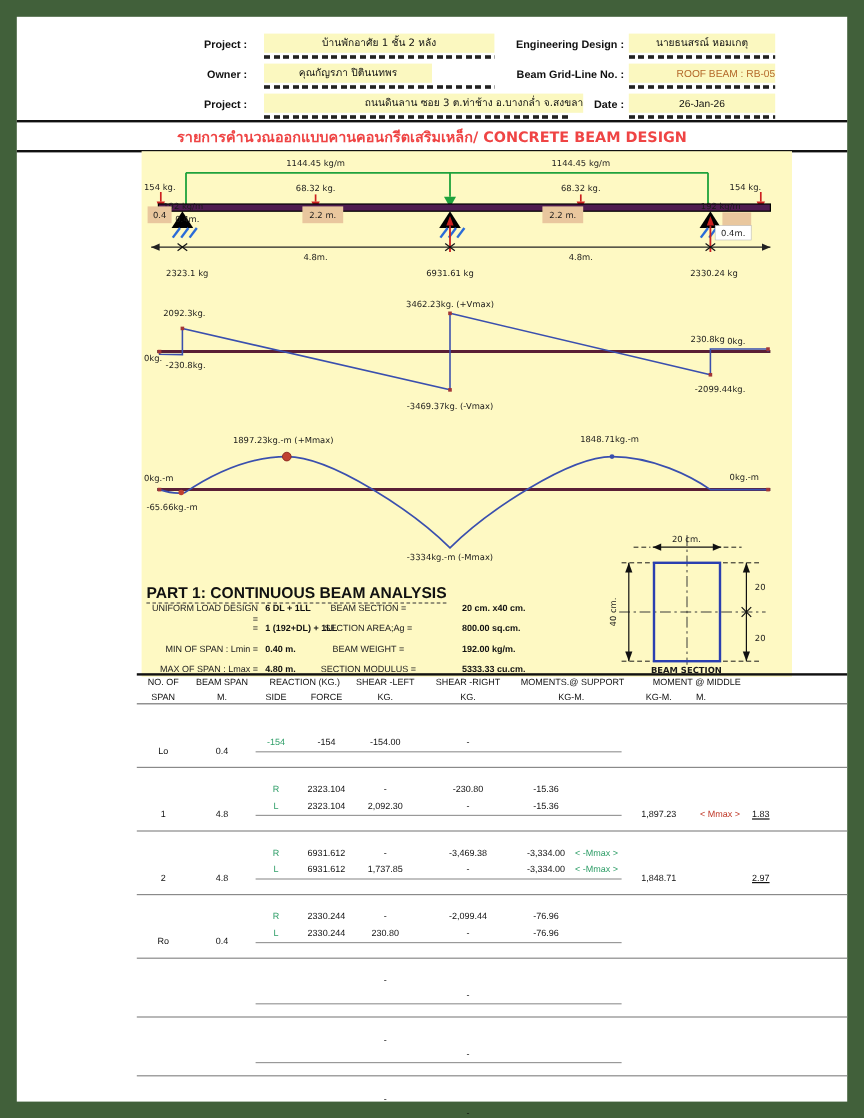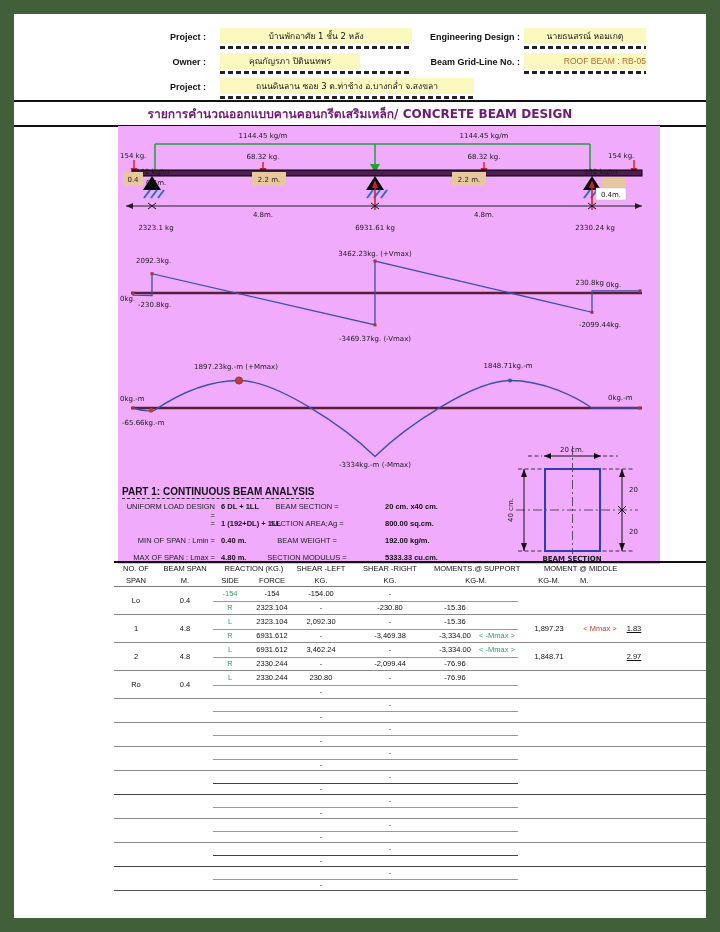--- a/index.html
+++ b/index.html
@@ -10,54 +10,54 @@
   
   .hdr{position:absolute;top:14px;left:0;width:692px;height:72px;font-size:9px;}
   .hrow{position:absolute;height:22px;}
   .hlabel{position:absolute;top:4px;text-align:right;font-weight:bold;color:#111;}
   .hfield{position:absolute;top:0;background:#fbf8c0;height:16px;text-align:center;font-size:8.5px;color:#111;line-height:16px;overflow:hidden;}
   .hdash{position:absolute;height:3px;background:repeating-linear-gradient(90deg,#222 0 5px,transparent 5px 8px);}
   .accent{color:#b4692a;text-align:right;}
 
   
   .titlebar{position:absolute;top:86px;left:0;width:692px;height:23px;border-top:2.5px solid #111;border-bottom:2.5px solid #111;display:flex;align-items:center;justify-content:center;}
-  .titlebar span{font-size:12px;font-weight:bold;color:#701a75;}
+  .titlebar span{font-size:12px;font-weight:bold;color:#ef4444;}
 
   
-  .panel{position:absolute;top:112px;left:104px;width:542px;height:438px;background:#f0abfc;}
+  .panel{position:absolute;top:112px;left:104px;width:542px;height:438px;background:#fef9c3;}
   .panel svg{position:absolute;left:0;overflow:visible;}
   .panel svg text{font-family:"DejaVu Sans",sans-serif;font-size:7px;fill:#1a1a1a;}
   svg .sw{font-size:6px;}
   svg .boxtxt{font-size:6.5px;}
   svg .caption{font-size:9px;font-weight:bold;}
 
   
   .part1{position:absolute;left:4px;top:360px;width:400px;font-size:7.5px;color:#222;}
-  .p1head{position:absolute;left:0;top:0;font-weight:bold;font-size:10px;border-bottom:1px dashed #333;padding-bottom:1px;color:#111;}
+  .p1head{position:absolute;left:0;top:0;font-weight:bold;font-size:13px;border-bottom:1px dashed #333;padding-bottom:1px;color:#111;}
   .p1row{position:absolute;height:12px;width:400px;}
   .p1l{position:absolute;left:0;width:93px;text-align:right;}
   .p1lv{position:absolute;left:99px;font-weight:bold;color:#111;}
   .p1r{position:absolute;left:115px;width:140px;text-align:center;}
   .p1rv{position:absolute;left:263px;font-weight:bold;color:#111;}
 
   
   .btable{position:absolute;top:547px;left:100px;width:592px;border-top:2px solid #111;font-size:7.5px;color:#111;}
   .hgrid{display:grid;grid-template-columns:44px 54px 36px 48px 50px 88px 42px 42px 62px 40px 28px 1fr;}
   .hgrid .hc{text-align:center;line-height:12px;white-space:nowrap;}
   .h2row{border-bottom:1px solid #777;}
   .h2row .hc{line-height:11px;}
   .hl{text-align:left !important;padding-left:26px;}
   .tblock{position:relative;border-bottom:1px solid #8a8a8a;}
   .tblock .abs{position:absolute;top:0;height:100%;display:flex;align-items:center;justify-content:center;}
   .a-span{left:0;width:44px;}
   .a-len{left:44px;width:54px;}
   .a-mid{left:404px;width:62px;}
   .a-midflag{left:466px;width:40px;}
   .a-midm{left:506px;width:28px;text-decoration:underline;}
-  .subrow{margin-left:98px;display:grid;grid-template-columns:36px 48px 50px 88px 42px 42px;}
+  .subrow{margin-left:98px;display:grid;grid-template-columns:36px 48px 50px 88px 42px 42px;margin-top:25px;}
   .subrow .c{text-align:center;line-height:13.5px;white-space:nowrap;}
   .tblock-empty .subrow .c{line-height:11.5px;}
   .innersep{position:absolute;left:99px;width:305px;top:50%;border-top:1px solid #999;}
   .tblock-empty:nth-of-type(4) .innersep,.tblock-empty:nth-of-type(7) .innersep{border-top:1.6px solid #444;}
   .tblock-empty:nth-of-type(4),.tblock-empty:nth-of-type(7){border-bottom:1.6px solid #444;}
   .tblock-empty:last-of-type{border-bottom:1.8px solid #555;}
   .green{color:#2f9e68;}
   .red{color:#c03a2a;}
 
   .footer{position:absolute;bottom:14px;left:0;width:692px;text-align:center;font-size:12px;color:#222;letter-spacing:1px;}
@@ -74,31 +74,36 @@
       <span class="hfield thai" style="left:196px;width:192px;">บ้านพักอาศัย 1 ชั้น 2 หลัง</span>
       <span class="hdash" style="left:196px;top:18px;width:192px;"></span>
     </div>
     <div class="hrow" style="left:10px;top:25px;width:450px;">
       <span class="hlabel" style="left:0;width:182px;">Owner :</span>
       <span class="hfield thai" style="left:196px;width:140px;">คุณกัญรภา ปิตินนทพร</span>
       <span class="hdash" style="left:196px;top:18px;width:192px;"></span>
     </div>
     <div class="hrow" style="left:10px;top:50px;width:470px;">
       <span class="hlabel" style="left:0;width:182px;">Project :</span>
-      <span class="hfield thai" style="left:196px;width:254px;text-align:center;padding-left:0;">ถนนดินลาน ซอย 3 ต.ท่าช้าง อ.บางกล่ำ จ.สงขลา</span>
+      <span class="hfield thai" style="left:196px;width:254px;text-align:right;padding-left:12px;">ถนนดินลาน ซอย 3 ต.ท่าช้าง อ.บางกล่ำ จ.สงขลา</span>
       <span class="hdash" style="left:196px;top:18px;width:254px;"></span>
     </div>
     <div class="hrow" style="left:370px;top:0;width:270px;">
       <span class="hlabel" style="left:0;width:136px;">Engineering Design :</span>
       <span class="hfield thai" style="left:140px;width:122px;">นายธนสรณ์ หอมเกตุ</span>
       <span class="hdash" style="left:140px;top:18px;width:122px;"></span>
     </div>
     <div class="hrow" style="left:370px;top:25px;width:270px;">
       <span class="hlabel" style="left:0;width:136px;">Beam Grid-Line No. :</span>
       <span class="hfield accent" style="left:140px;width:122px;">ROOF BEAM : RB-05</span>
+      <span class="hdash" style="left:140px;top:18px;width:122px;"></span>
+    </div>
+    <div class="hrow" style="left:370px;top:50px;width:270px;">
+      <span class="hlabel" style="left:0;width:136px;">Date :</span>
+      <span class="hfield" style="left:140px;width:122px;">26-Jan-26</span>
       <span class="hdash" style="left:140px;top:18px;width:122px;"></span>
     </div>
   </div>
 
   <div class="titlebar">
     <span class="thai">รายการคำนวณออกแบบคานคอนกรีตเสริมเหล็ก/ CONCRETE BEAM DESIGN</span>
   </div>
 
   <div class="panel">
 
@@ -361,21 +366,21 @@
 
     <div class="tblock" style="height:27px;">
       <span class="abs a-span">2</span>
       <span class="abs a-len">4.8</span>
       <span class="abs a-mid">1,848.71</span>
       <span class="abs a-midflag red"></span>
       <span class="abs a-midm">2.97</span>
       <div class="subrow">
         <span class="c green">L</span>
         <span class="c">6931.612</span>
-        <span class="c">3,462.24</span>
+        <span class="c">1,737.85</span>
         <span class="c">-</span>
         <span class="c">-3,334.00</span>
         <span class="c green">&lt; -Mmax &gt;</span>
       </div>
       <div class="innersep"></div>
       <div class="subrow">
         <span class="c green">R</span>
         <span class="c">2330.244</span>
         <span class="c">-</span>
         <span class="c">-2,099.44</span>

